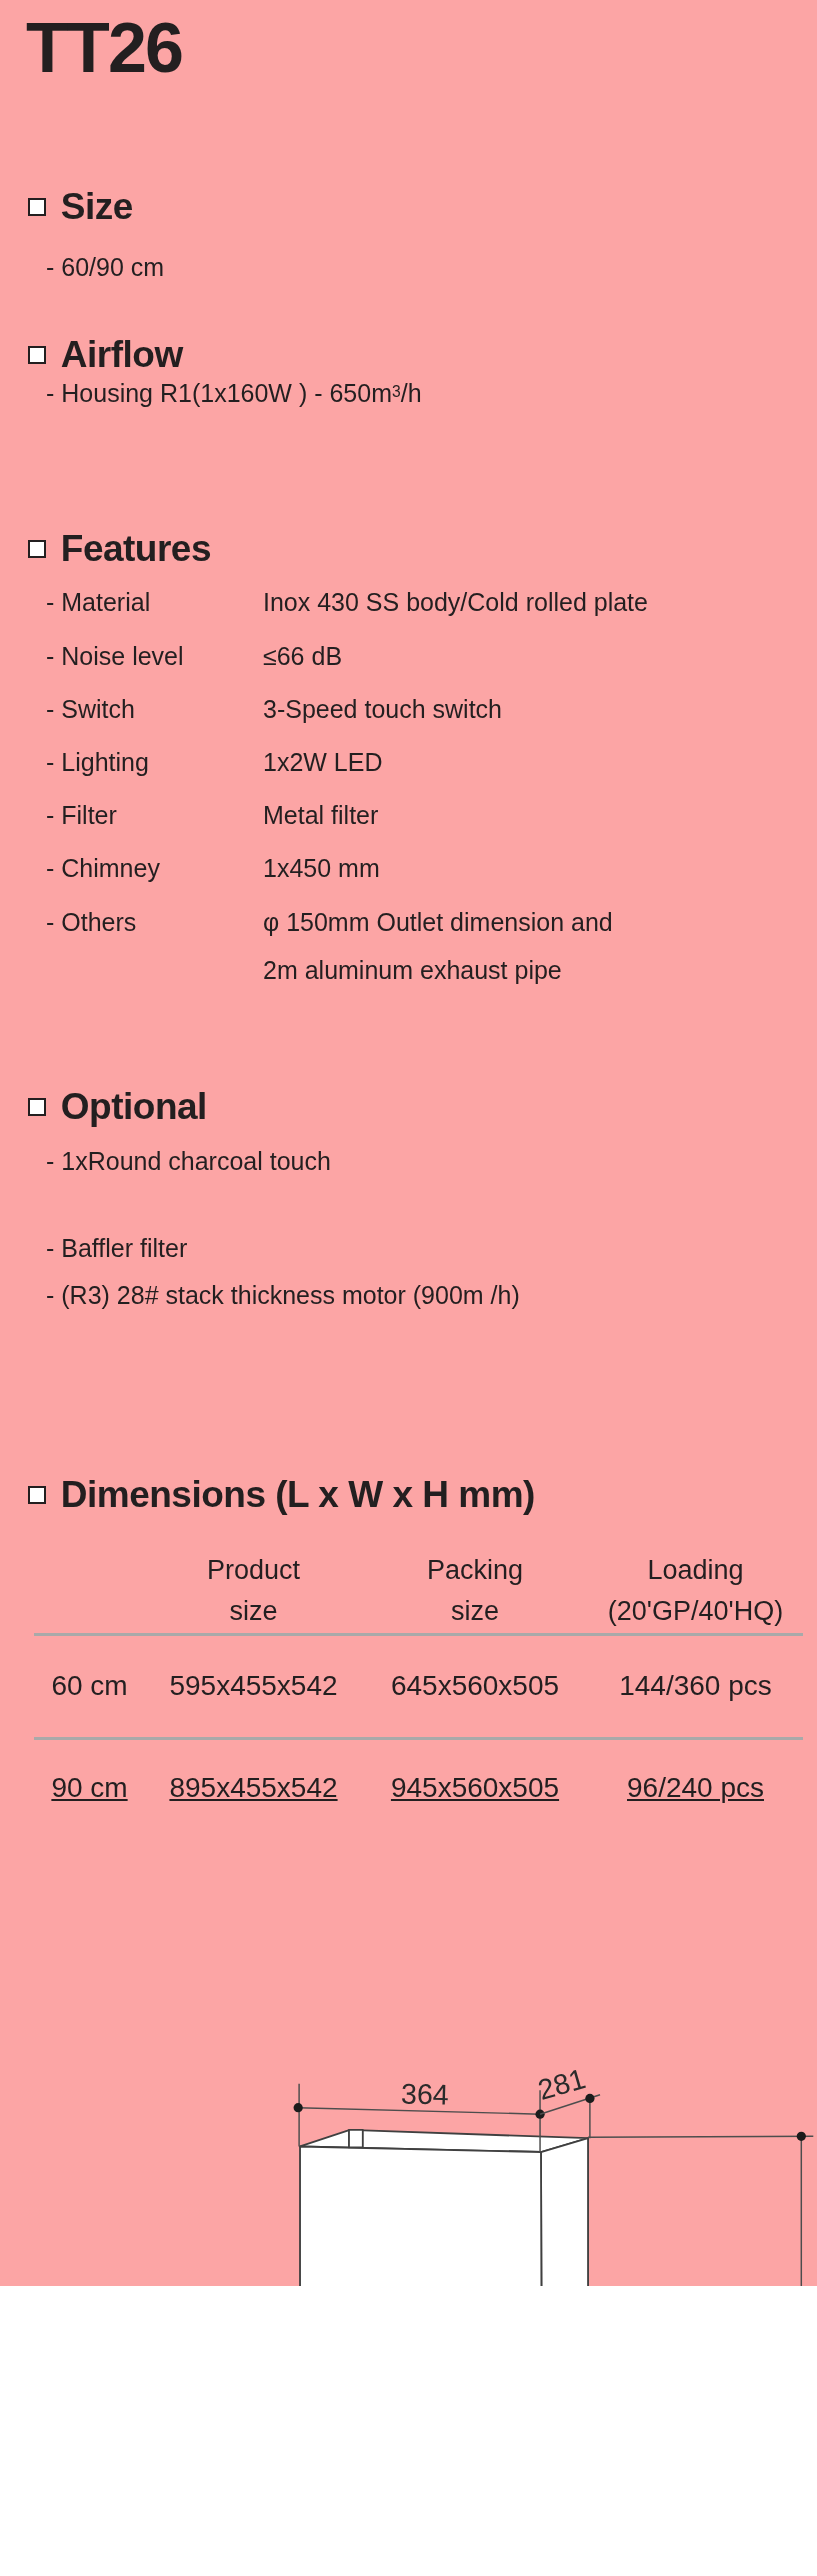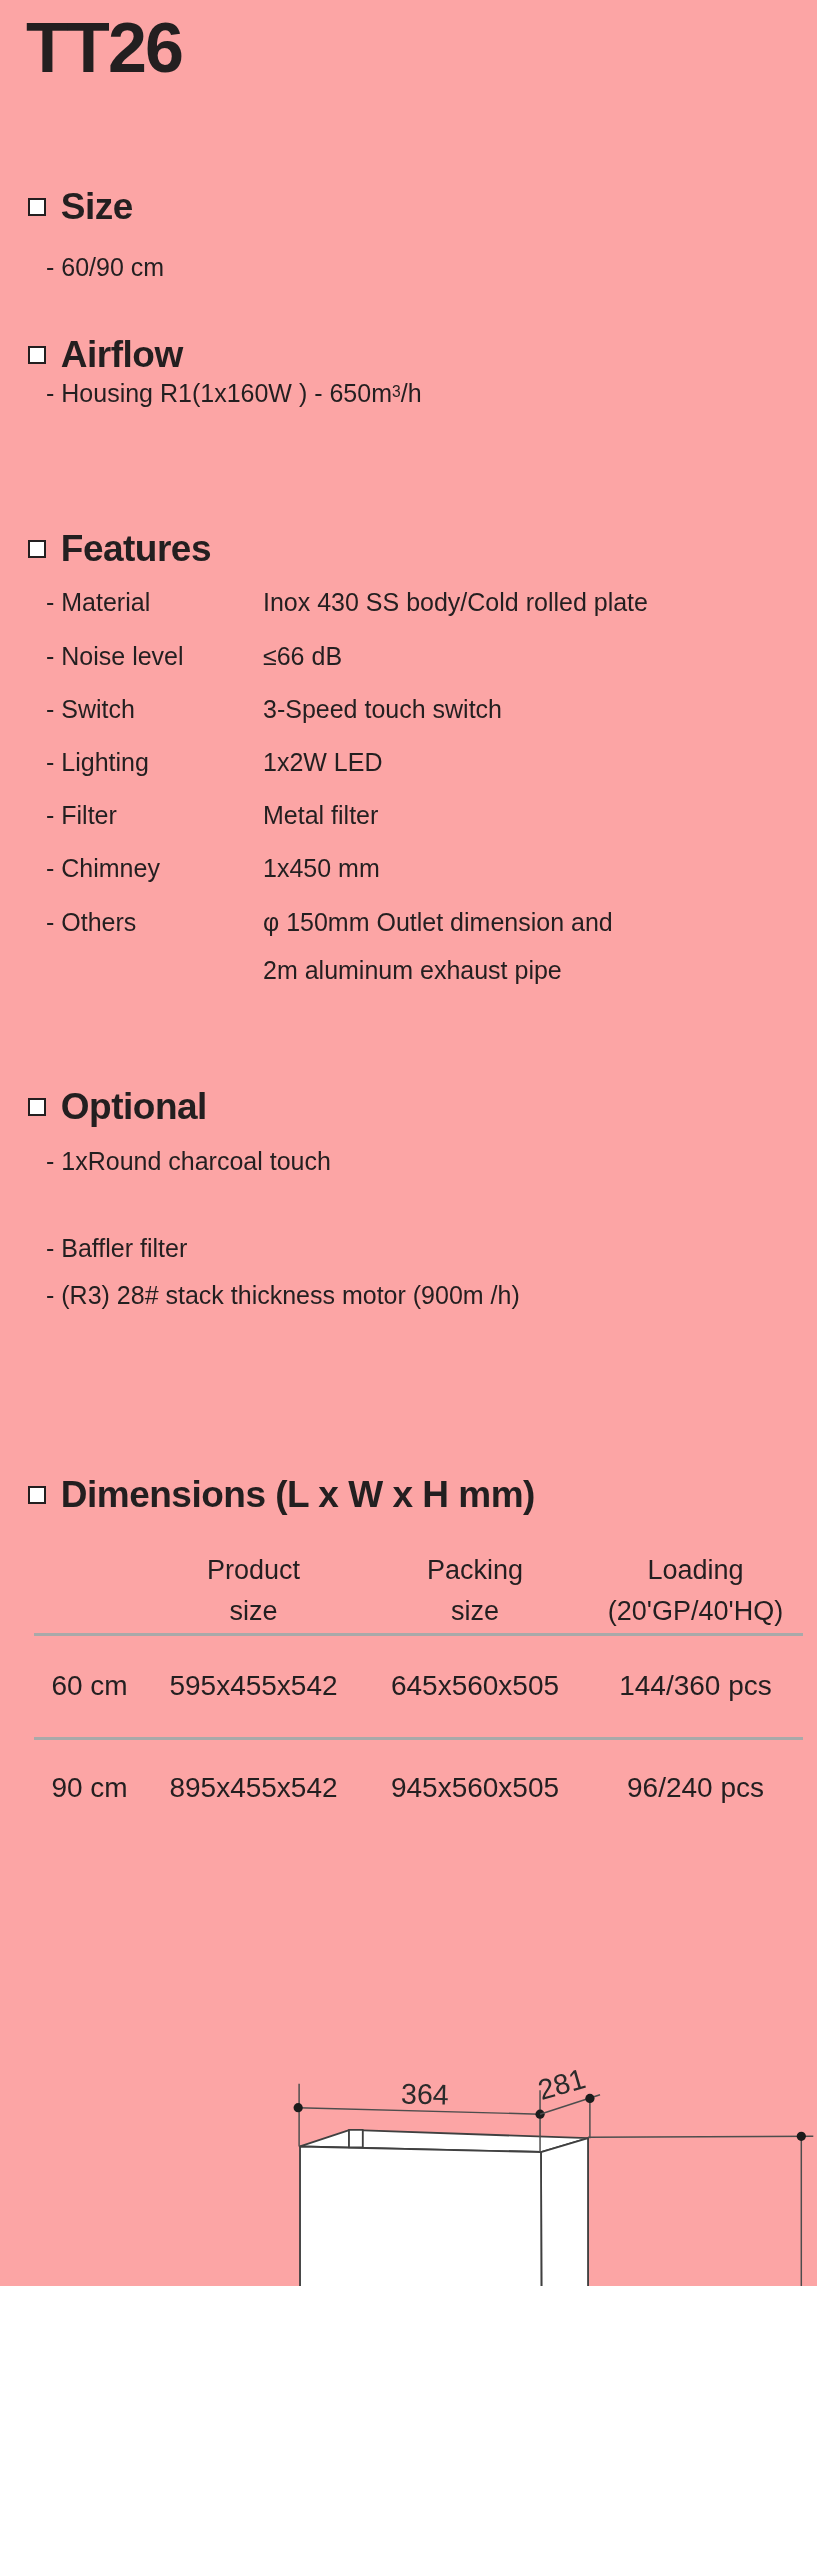--- a/index.html
+++ b/index.html
@@ -21,21 +21,21 @@
   .feat-value{position:absolute;left:263px;top:0;font-size:25px;white-space:nowrap;}
   .feat-value .line2{margin-top:18.5px;}
   sup.cube{font-size:15.7px;vertical-align:5.5px;}
 
   
   .dim-table{left:34px;top:1539px;width:769px;}
   .tbl-grid{display:grid;grid-template-columns:111px 217px 226px 215px;}
   .th-cell{text-align:center;font-size:27px;line-height:41px;padding-top:11px;height:83px;}
   .rule{height:2.8px;background:#a9a9a9;width:769px;}
   .td-row1{height:101px;}
-  .td-row2{height:97px;}
+  .td-row2{height:97px;text-decoration:underline;}
   .td-cell{display:flex;align-items:center;justify-content:center;font-size:28px;white-space:nowrap;}
 
   
   .drawing{left:0;top:2065px;}
   .obj{fill:#ffffff;stroke:#404040;stroke-width:2;stroke-linejoin:round;}
   .dim{fill:none;stroke:#4d4d4d;stroke-width:1.6;}
   .dot{fill:#1c1c1c;stroke:none;}
   .dimtext{font-family:"Liberation Sans","DejaVu Sans",sans-serif;font-size:31px;fill:#2b2b2b;}
 </style>
 </head>

